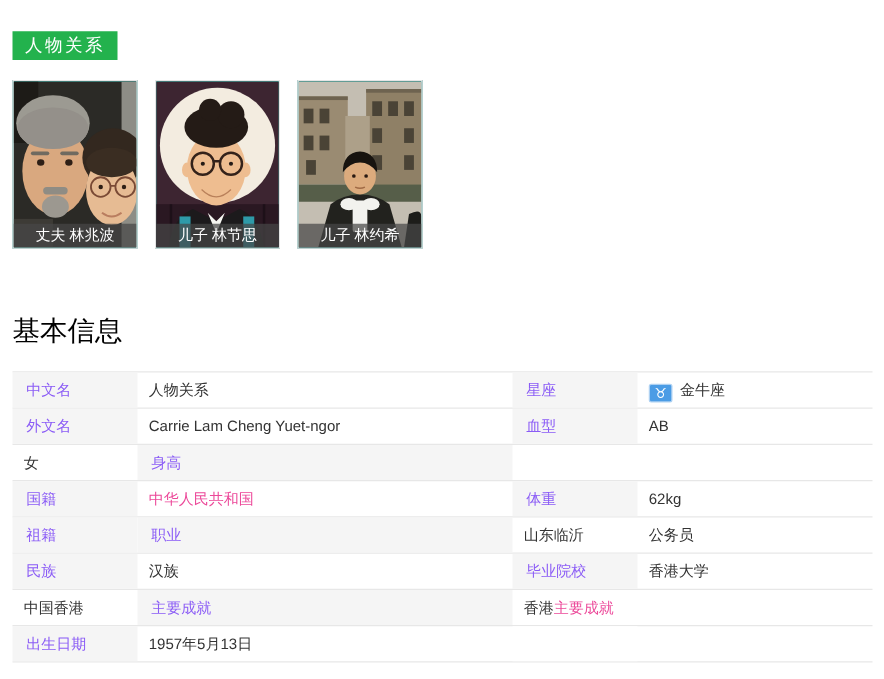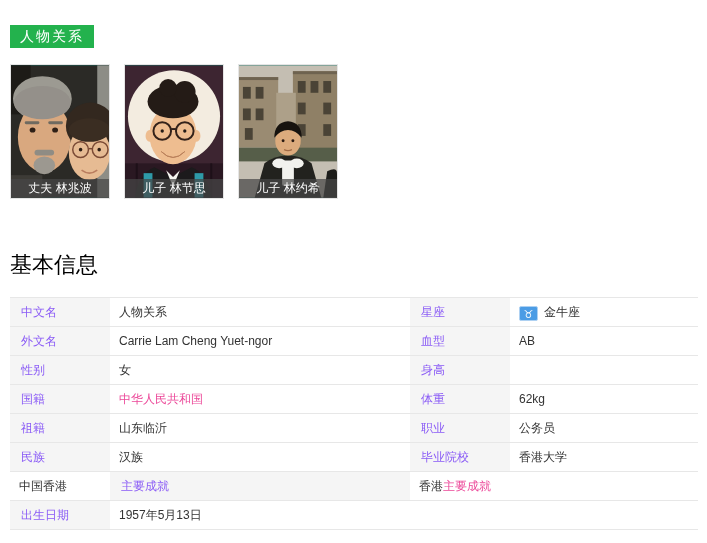--- a/index.html
+++ b/index.html
@@ -193,34 +193,33 @@
         <div class="cell label">星座</div>
         <div class="cell value"><span class="zodiac-badge">♉</span><span>金牛座</span></div>
       </div>
       <div class="info-row">
         <div class="cell label">外文名</div>
         <div class="cell value"><span>Carrie Lam Cheng Yuet-ngor</span></div>
         <div class="cell label">血型</div>
         <div class="cell value"><span>AB</span></div>
       </div>
       <div class="info-row">
-        <div class="cell label">性别</div>
         <div class="cell value"><span>女</span></div>
         <div class="cell label">身高</div>
       </div>
       <div class="info-row">
         <div class="cell label">国籍</div>
         <div class="cell value"><span class="link">中华人民共和国</span></div>
         <div class="cell label">体重</div>
         <div class="cell value"><span>62kg</span></div>
       </div>
       <div class="info-row">
         <div class="cell label">祖籍</div>
+        <div class="cell label">职业</div>
         <div class="cell value"><span>山东临沂</span></div>
-        <div class="cell label">职业</div>
         <div class="cell value"><span>公务员</span></div>
       </div>
       <div class="info-row">
         <div class="cell label">民族</div>
         <div class="cell value"><span>汉族</span></div>
         <div class="cell label">毕业院校</div>
         <div class="cell value"><span>香港大学</span></div>
       </div>
       <div class="info-row">
         <div class="cell value"><span>中国香港</span></div>

